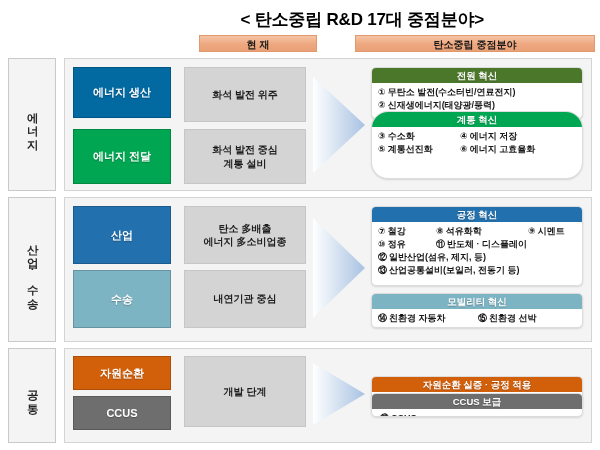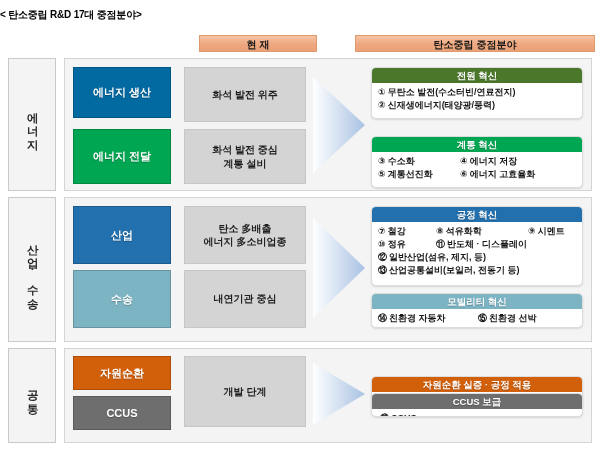--- a/index.html
+++ b/index.html
@@ -19,22 +19,22 @@
     width: 600px;
     height: 450px;
   }
 
   
   .title {
     position: absolute;
     top: 8px;
     left: 0;
     width: 484px;
-    text-align: left;
-    font-size: 10px;
+    text-align: right;
+    font-size: 17px;
     font-weight: bold;
     letter-spacing: -0.2px;
     color: #000000;
   }
 
   
   .col-header {
     position: absolute;
     height: 17px;
     line-height: 17px;
@@ -220,21 +220,21 @@
         <div class="card-body">
           <div class="item-line">
             <span class="num">①</span><span>무탄소 발전(수소터빈/연료전지)</span>
           </div>
           <div class="item-line">
             <span class="num">②</span><span>신재생에너지(태양광/풍력)</span>
           </div>
         </div>
       </div>
 
-      <div class="card" style="top:77px; height:52px;">
+      <div class="card" style="top:52px; height:68px;border-radius:17px;">
         <div class="card-head" style="background:#00A651;">계통 혁신</div>
         <div class="card-body">
           <div class="two-col">
             <div class="item-line"><span class="num">③</span><span>수소화</span></div>
             <div class="item-line"><span class="num">④</span><span>에너지 저장</span></div>
           </div>
           <div class="two-col">
             <div class="item-line"><span class="num">⑤</span><span>계통선진화</span></div>
             <div class="item-line"><span class="num">⑥</span><span>에너지 고효율화</span></div>
           </div>

